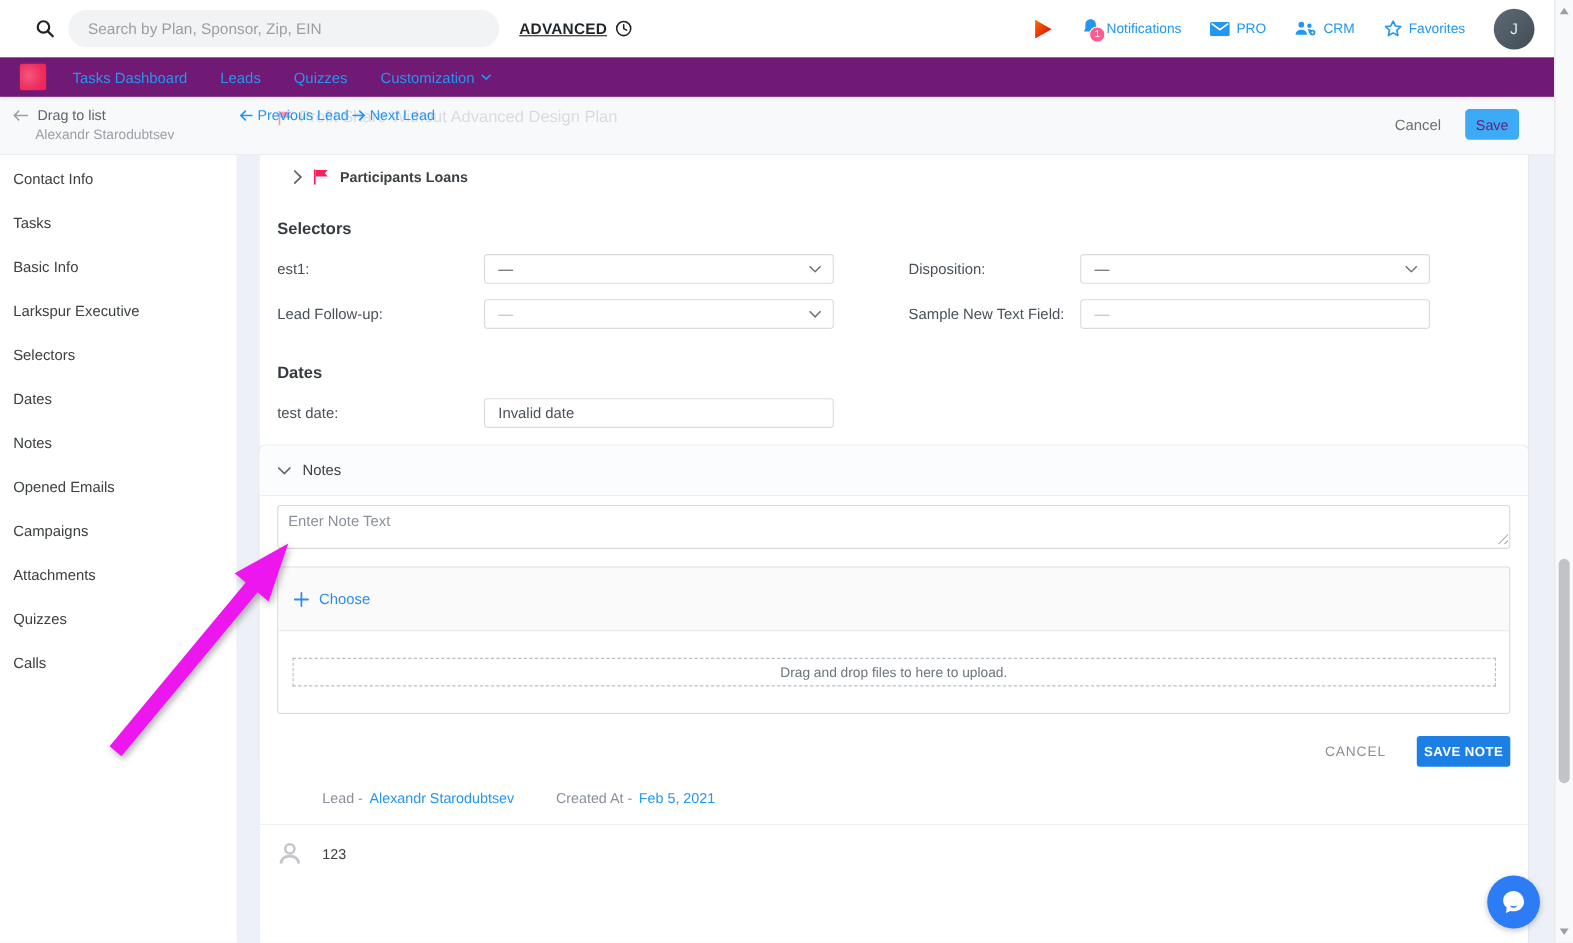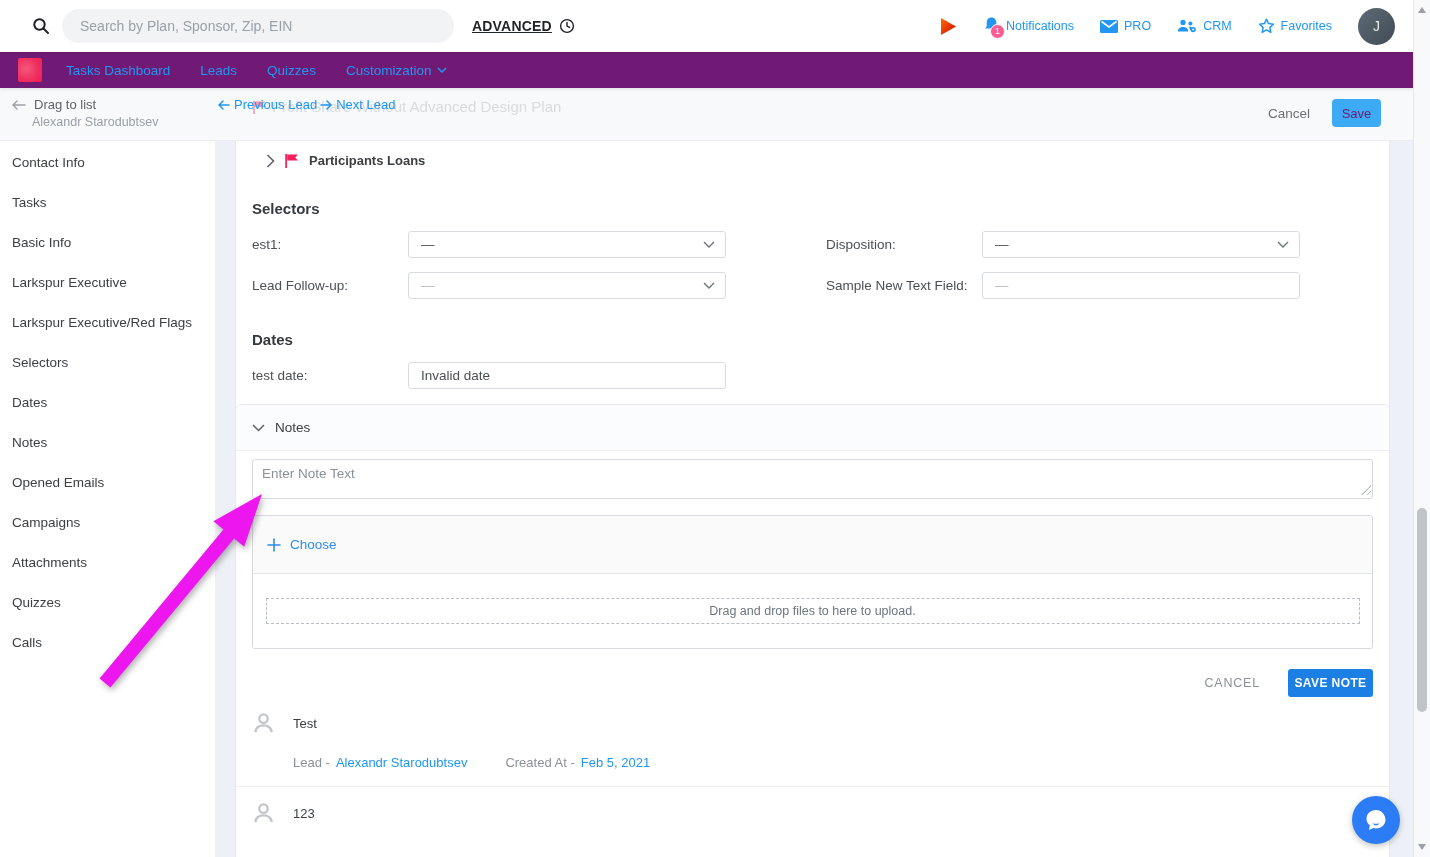--- a/index.html
+++ b/index.html
@@ -85,21 +85,21 @@
     position:absolute; left:20px; width:1155px; background:#fff;
     border:1px solid #e6e9ec;
   }
   .card1 { top:-1px; height:389px; border-radius:0 0 6px 6px; border-top:none; padding:0 16px; }
   .collapsed-row { display:flex; align-items:center; gap:10px; padding:13px 0 4px 14px; cursor:pointer; }
   .collapsed-label { font-size:13px; font-weight:bold; color:#3c4043; }
   .section-h { font-size:15px; font-weight:bold; color:#343a40; margin:28px 0 0 0; }
   .form-grid { display:flex; flex-wrap:wrap; }
   .form-row { display:flex; align-items:center; margin-top:14px; }
   .form-row .flabel { width:156px; font-size:13.5px; color:#495057; }
-  .fr-left { width:574px; }
+  .fr-left { width:574px;gap:32px; }
   .fr-right { width:540px; }
   .fr-right .flabel { width:156px; }
   .select-box, .text-box {
     width:318px; height:27px; border:1px solid #d8dce1; border-radius:3px; background:#fff;
     display:flex; align-items:center; padding:0 10px 0 12px; font-size:13.5px; color:#495057;
     cursor:pointer;
   }
   .select-box .val { flex:1; }
   .muted .val { color:#b4bac1; }
   .text-box { cursor:text; }
@@ -299,21 +299,20 @@
     <span class="cancel-link">Cancel</span>
     <button class="save-btn">Save</button>
   </div>
 </div>
 
 <div class="sidebar">
   <div class="side-item">Contact Info</div>
   <div class="side-item">Tasks</div>
   <div class="side-item">Basic Info</div>
   <div class="side-item">Larkspur Executive</div>
-  <div class="side-item">Larkspur Executive/Red Flags</div>
   <div class="side-item">Selectors</div>
   <div class="side-item">Dates</div>
   <div class="side-item">Notes</div>
   <div class="side-item">Opened Emails</div>
   <div class="side-item">Campaigns</div>
   <div class="side-item">Attachments</div>
   <div class="side-item">Quizzes</div>
   <div class="side-item">Calls</div>
 </div>
 
@@ -404,27 +403,20 @@
             <span>Drag and drop files to here to upload.</span>
           </div>
         </div>
       </div>
 
       <div class="note-actions">
         <span class="cancel-note">CANCEL</span>
         <button class="save-note-btn">SAVE NOTE</button>
       </div>
 
-      <div class="note-item">
-        <svg class="note-avatar" viewBox="0 0 24 24">
-            <circle cx="12" cy="8" r="4.4" fill="none" stroke="#c3c7cb" stroke-width="2.4"></circle>
-            <path d="M3.5 22c.6-4.6 4-7 8.5-7s7.9 2.4 8.5 7" fill="none" stroke="#c3c7cb" stroke-width="2.6"></path>
-          </svg>
-        <span class="note-text">Test</span>
-      </div>
       <div class="note-meta">
         <span class="meta-gray">Lead -</span>
         <span class="meta-link">Alexandr Starodubtsev</span>
         <span class="meta-gap"></span>
         <span class="meta-gray">Created At -</span>
         <span class="meta-link">Feb 5, 2021</span>
       </div>
       <hr class="note-divider">
       <div class="note-item">
         <svg class="note-avatar" viewBox="0 0 24 24">

